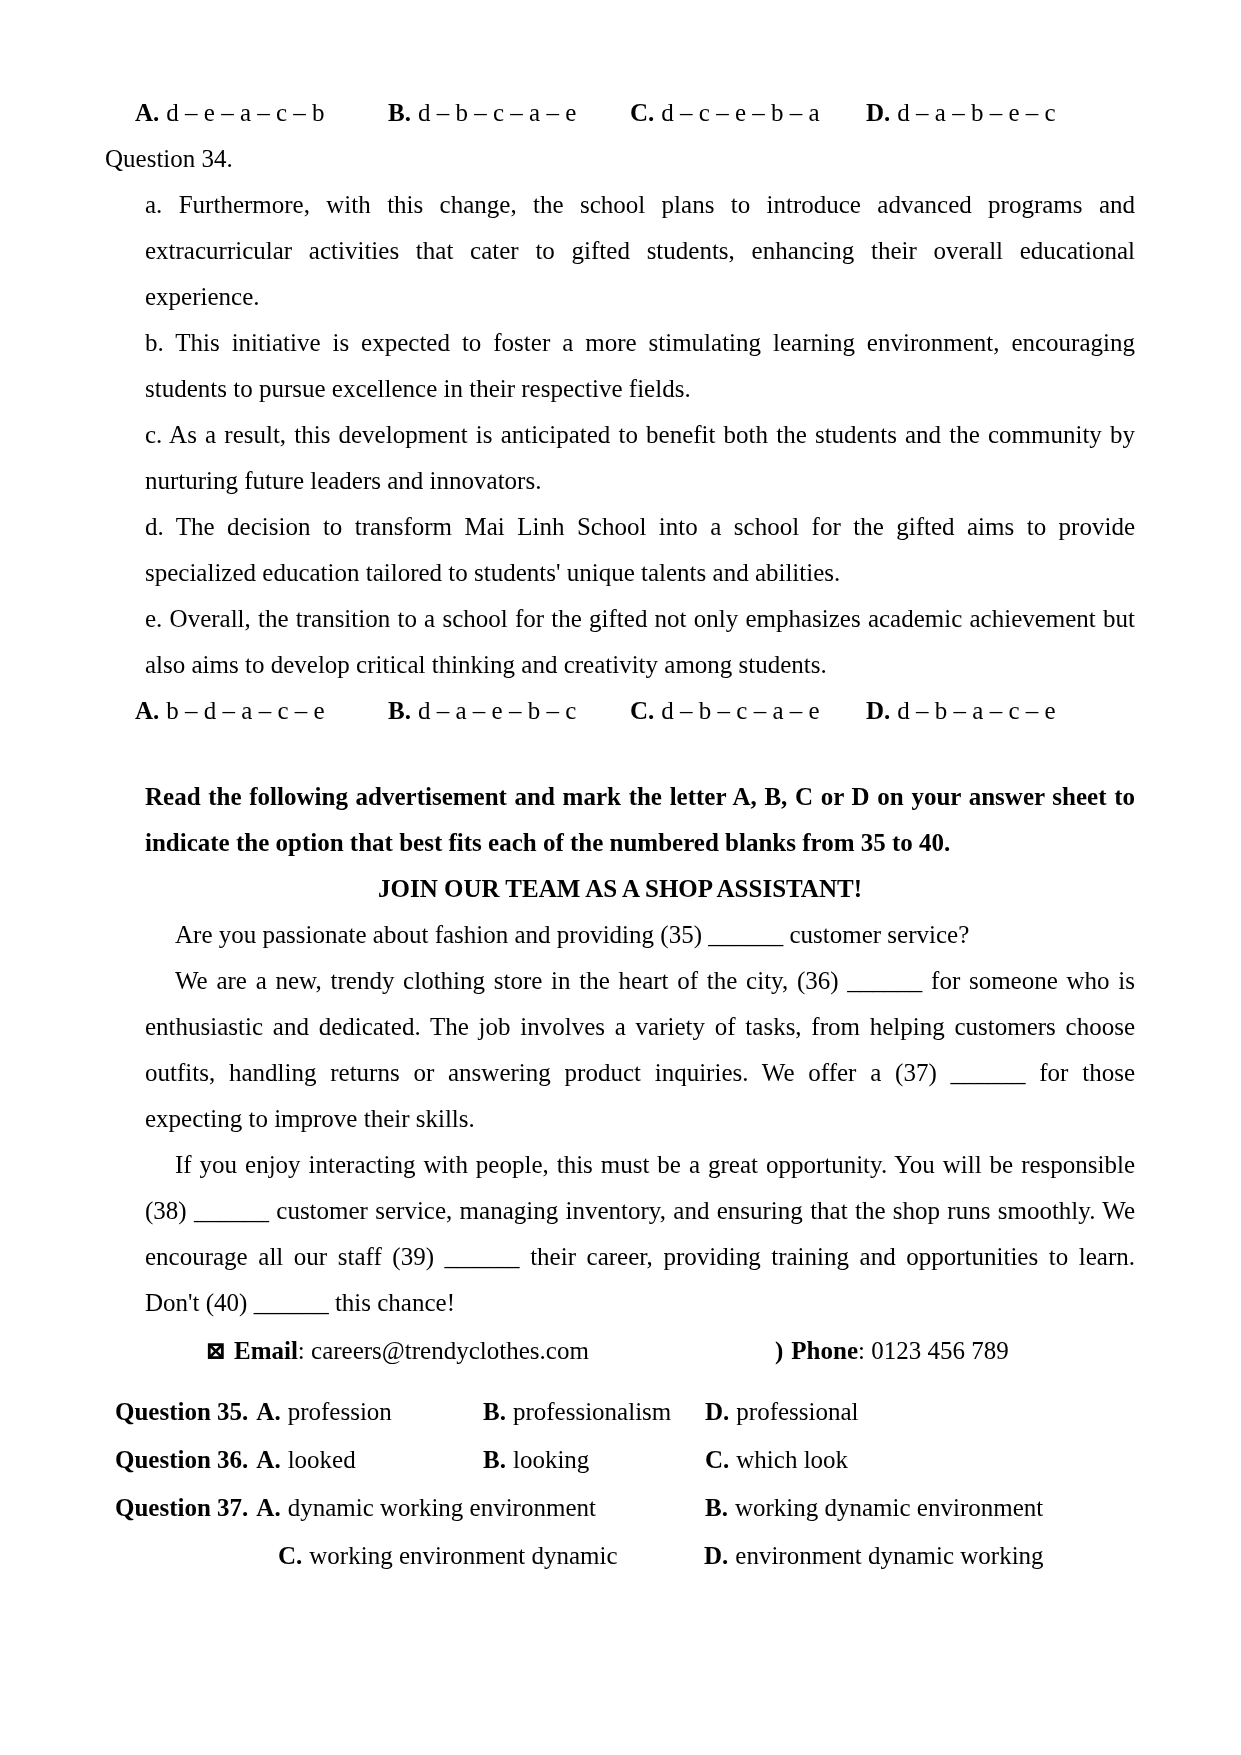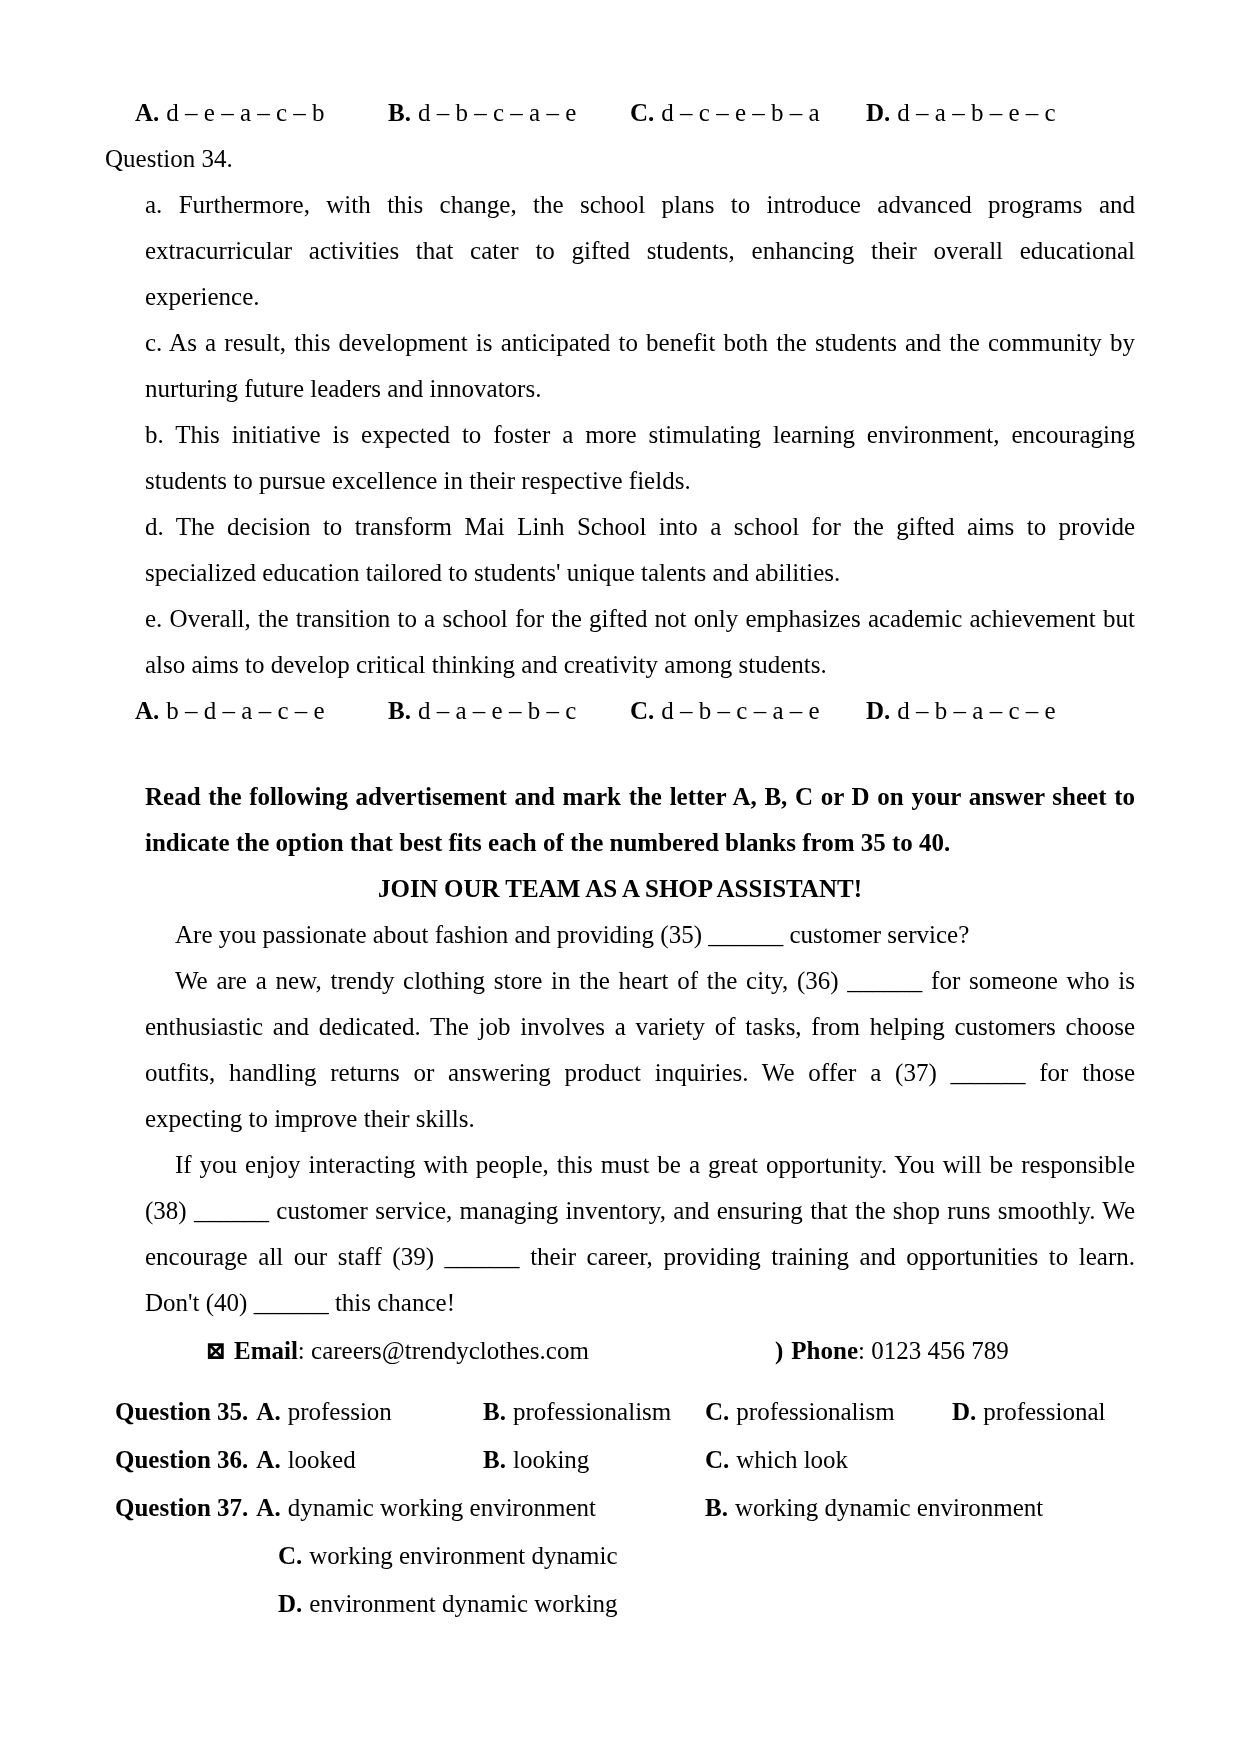--- a/index.html
+++ b/index.html
@@ -30,43 +30,43 @@
   .contact .email-block{width:570px;}
   .icon{font-weight:bold;margin-right:8px;}
   
   .qrow{display:flex;line-height:48px;padding-left:10px;}
   .qrow .qc1{width:368px;}
   .qrow .qc2{width:222px;}
   .qrow .qc3{width:247px;}
   .qrow .qc4{flex:1;}
   .qrow37 .qc1w{width:590px;}
   .qrow37 .qc2w{flex:1;}
-  .qrow37b{display:flex;line-height:48px;padding-left:173px;flex-direction:column;}
+  .qrow37b{display:flex;line-height:48px;padding-left:173px;}
   .qrow37b .qc3w{width:426px;}
   .qrow37b .qc4w{flex:1;}
   .qheading{font-weight:bold;margin-right:8px;}
   .instruction{font-weight:bold;margin-top:40px;}
   .qblock{margin-top:14px;}
 </style>
 </head>
 <body>
 
 <div class="page">
 
   <div class="opt-row">
     <span class="oc1"><b class="ol">A.</b><span>d – e – a – c – b</span></span>
     <span class="oc2"><b class="ol">B.</b><span>d – b – c – a – e</span></span>
     <span class="oc3"><b class="ol">C.</b><span>d – c – e – b – a</span></span>
     <span class="oc4"><b class="ol">D.</b><span>d – a – b – e – c</span></span>
   </div>
 
   <p class="bold">Question 34.</p>
   <p class="just">a. Furthermore, with this change, the school plans to introduce advanced programs and extracurricular activities that cater to gifted students, enhancing their overall educational experience.</p>
+  <p class="just">b. This initiative is expected to foster a more stimulating learning environment, encouraging students to pursue excellence in their respective fields.</p>
   <p class="just">c. As a result, this development is anticipated to benefit both the students and the community by nurturing future leaders and innovators.</p>
-  <p class="just">b. This initiative is expected to foster a more stimulating learning environment, encouraging students to pursue excellence in their respective fields.</p>
   <p class="just">d. The decision to transform Mai Linh School into a school for the gifted aims to provide specialized education tailored to students' unique talents and abilities.</p>
   <p class="just">e. Overall, the transition to a school for the gifted not only emphasizes academic achievement but also aims to develop critical thinking and creativity among students.</p>
 
   <div class="opt-row">
     <span class="oc1"><b class="ol">A.</b><span>b – d – a – c – e</span></span>
     <span class="oc2"><b class="ol">B.</b><span>d – a – e – b – c</span></span>
     <span class="oc3"><b class="ol">C.</b><span>d – b – c – a – e</span></span>
     <span class="oc4"><b class="ol">D.</b><span>d – b – a – c – e</span></span>
   </div>
 
@@ -84,21 +84,20 @@
     <span class="phone-block">
       <span class="icon">)</span><b>Phone</b><span>: </span><span>0123 456 789</span>
     </span>
   </div>
 
   <div class="qblock">
 
     <div class="qrow">
       <span class="qc1"><b class="qheading">Question 35.</b><b class="ol">A.</b><span>profession</span></span>
       <span class="qc2"><b class="ol">B.</b><span>professionalism</span></span>
-      <span class="qc3"><b class="ol">C.</b><span>professionalism</span></span>
       <span class="qc4"><b class="ol">D.</b><span>professional</span></span>
     </div>
 
     <div class="qrow">
       <span class="qc1"><b class="qheading">Question 36.</b><b class="ol">A.</b><span>looked</span></span>
       <span class="qc2"><b class="ol">B.</b><span>looking</span></span>
       <span class="qc3"><b class="ol">C.</b><span>which look</span></span>
     </div>
 
     <div class="qrow qrow37">

